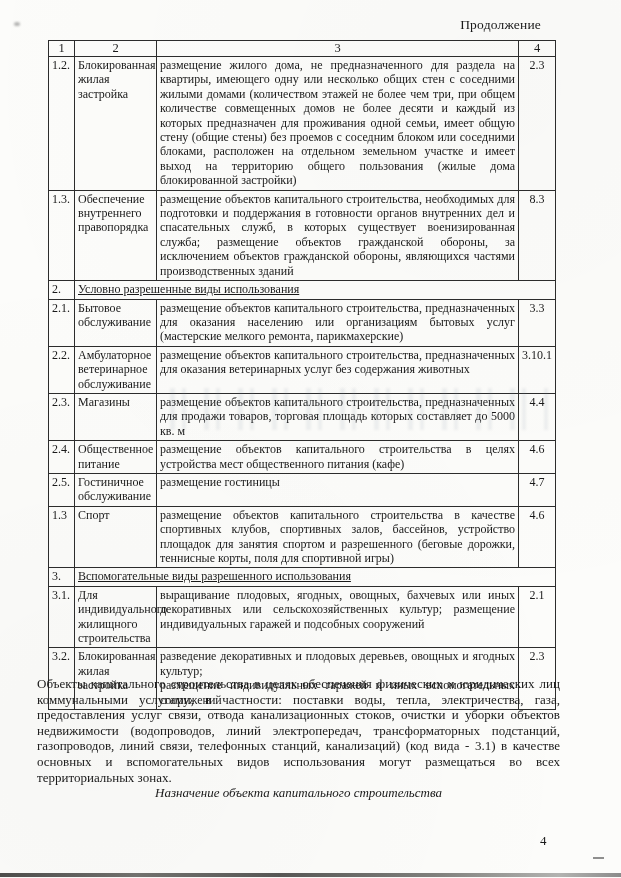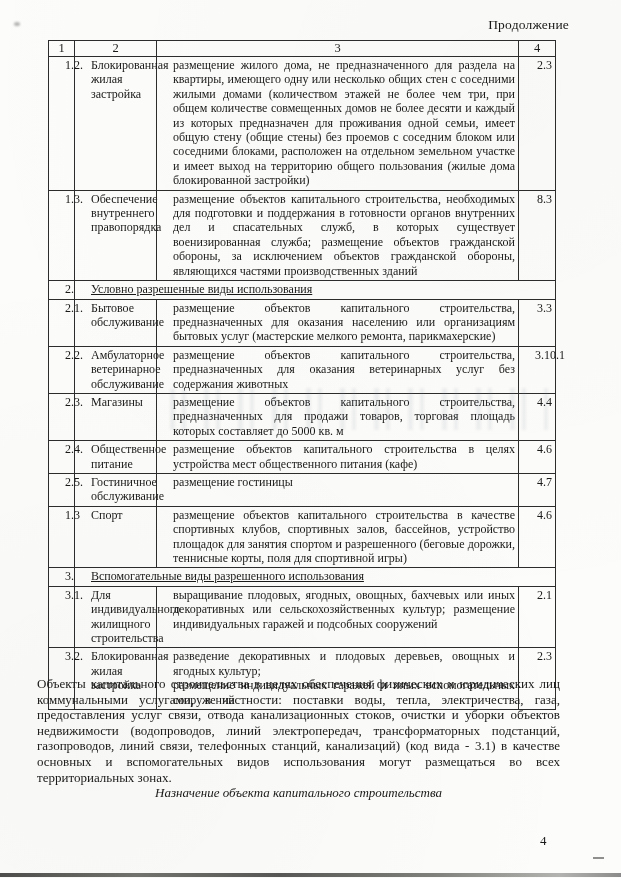--- a/index.html
+++ b/index.html
@@ -9,44 +9,44 @@
     background:
       radial-gradient(circle at 80% 10%, rgba(0,0,0,0.015), transparent 60%),
       radial-gradient(circle at 15% 85%, rgba(0,0,0,0.02), transparent 55%),
       #fcfcfa;
     font-family:"Liberation Serif", serif;
     color:#191919;
     overflow:hidden;
     margin:0 auto;
   }
   .continuation{
-    position:absolute;top:17px;right:52px;
+    position:absolute;top:17px;right:80px;
     font-size:13.5px;letter-spacing:.2px;
   }
   table.landuse{
     position:absolute;top:40px;left:48px;
     width:507px;
     border-collapse:collapse;
     table-layout:fixed;
     font-size:12px;line-height:14.4px;
   }
   table.landuse td, table.landuse th{
     border:1px solid #2c2c2c;
     vertical-align:top;
-    padding:1px 3px 2px 16px;
+    padding:1px 3px 2px 3px;
     font-weight:normal;
     overflow:visible;
   }
   table.landuse th{
     text-align:center;font-size:12.5px;padding:0 0 1px 0;line-height:14px;
   }
   td.cell-num{padding-left:1px;padding-right:0;}
   td.cell-name{padding-left:4px;word-break:keep-all;}
   td.cell-desc{text-align:justify;white-space:pre-line;margin-top:28px;}
-  td.cell-code{text-align:right;padding-left:0;padding-right:0;}
+  td.cell-code{text-align:center;padding-left:0;padding-right:0;}
   td.cell-section{padding-left:4px;text-decoration:underline;}
   .paragraphs{
     position:absolute;left:37px;top:676px;width:523px;
     font-size:13px;line-height:15.6px;
   }
   .paragraphs p{margin:0;text-align:justify;}
   .paragraphs p.p-requirements{margin-top:15px;}
   .paragraphs p.p-purpose{text-align:center;font-style:italic;}
   .page-number{
     position:absolute;top:833px;left:540px;

